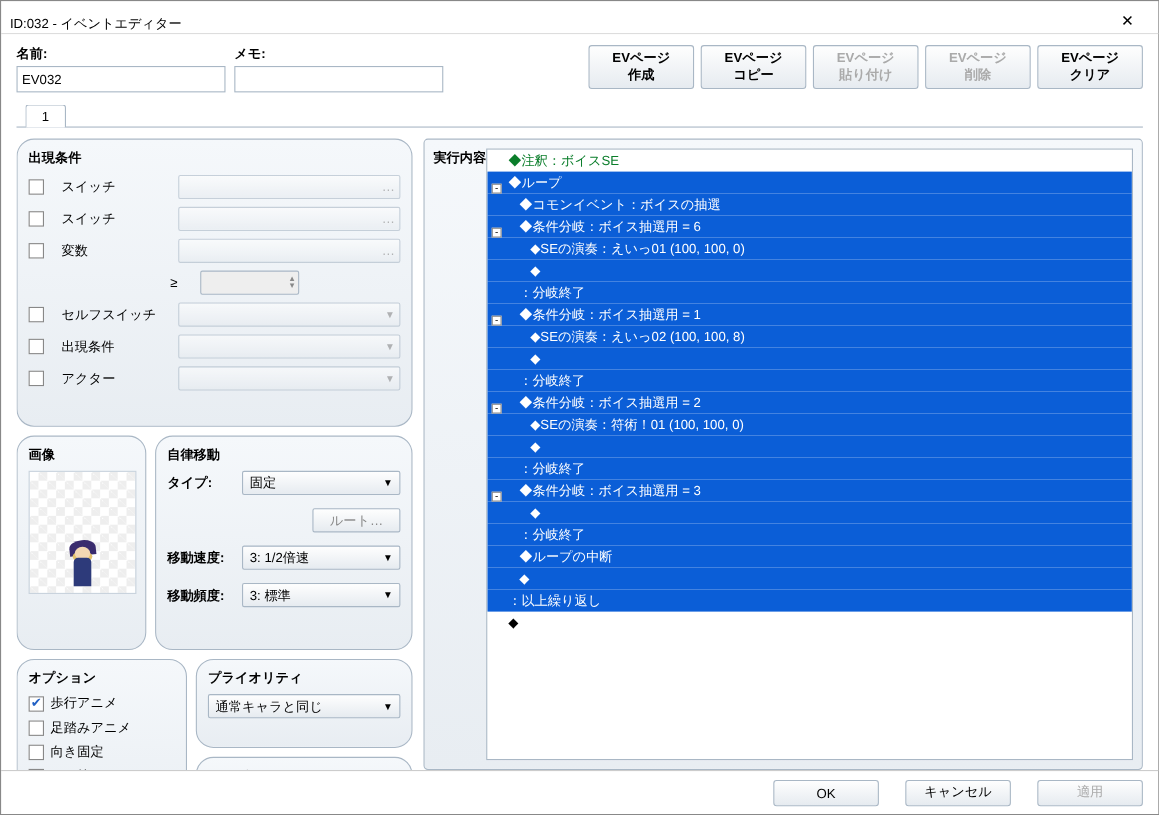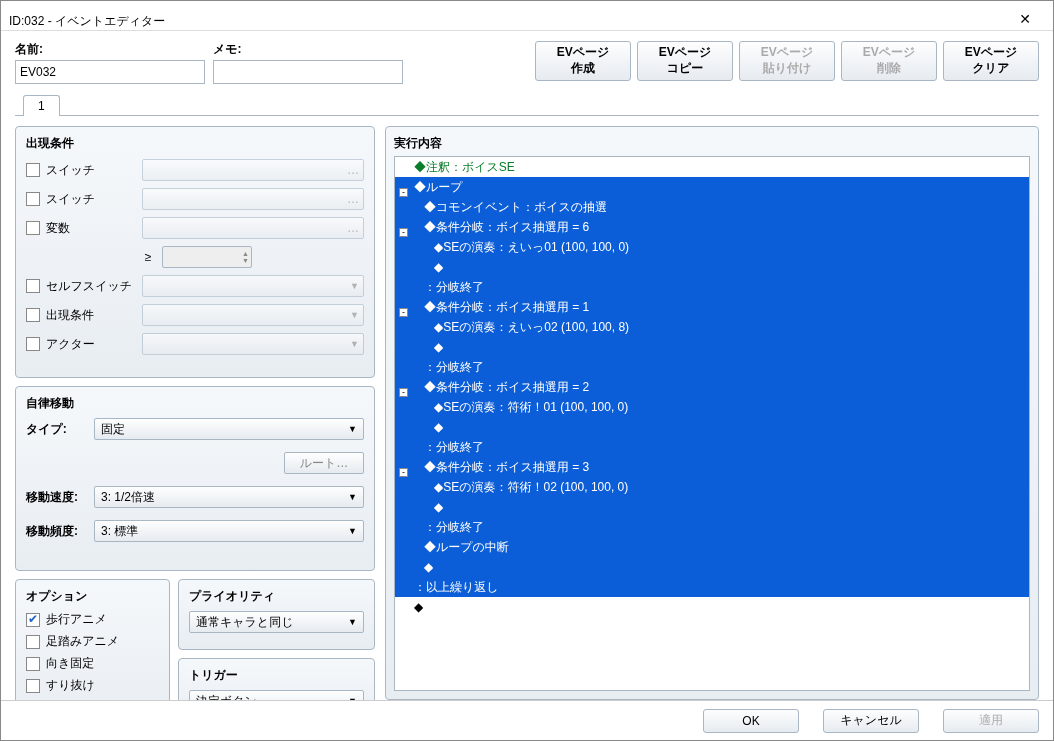--- a/index.html
+++ b/index.html
@@ -15,23 +15,23 @@
 .memogrp{width:190px}
 .txt{width:100%;height:24px;border:1px solid #a9b7c5;background:#fff;padding:0 4px}
 .spacer{flex:1}
 .evbtn{width:96px;height:40px;border:1px solid #a9b7c5;background:linear-gradient(#fefefe,#e6ebf0);border-radius:3px;cursor:pointer;display:flex;flex-direction:column;align-items:center;justify-content:center;font-weight:bold;line-height:1.3}
 .evbtn.disabled{color:#aaa;cursor:default}
 .tabs{margin-top:10px;border-bottom:1px solid #a9b7c5;display:flex;padding-left:8px}
 .tab{border:1px solid #a9b7c5;border-bottom:none;background:#fff;padding:3px 14px;border-radius:3px 3px 0 0;position:relative;top:1px;cursor:pointer}
 .panels{flex:1;display:flex;gap:10px;padding-top:10px;overflow:hidden}
 .leftpane{width:360px;display:flex;flex-direction:column;gap:8px}
 .rightpane{flex:1;display:flex;flex-direction:column}
-.gbox{border:1px solid #a9b7c5;border-radius:4px;padding:8px 10px 16px 10px;background:linear-gradient(#f5f8fb,#e8edf2)}
+.gbox{border:1px solid #a9b7c5;border-radius:16px;padding:8px 10px 26px 10px;background:linear-gradient(#f5f8fb,#e8edf2)}
 .gbox>.gtitle{font-weight:bold;margin-bottom:6px}
-.condrow{display:flex;align-items:center;gap:6px;margin-bottom:5px;height:24px}
+.condrow{display:flex;align-items:center;gap:16px;margin-bottom:5px;height:24px}
 .chk{width:14px;height:14px;border:1px solid #888;background:#fff;display:inline-block;position:relative;cursor:pointer}
 .chk.checked::after{content:"✔";position:absolute;top:-2px;left:1px;font-size:12px;color:#2160c4}
 .clbl{width:90px}
 .combo{flex:1;height:22px;border:1px solid #a9b7c5;background:linear-gradient(#fefefe,#e6ebf0);border-radius:2px;color:#888;padding:0 4px;display:flex;align-items:center;justify-content:flex-end;cursor:pointer}
 .combo .arr{font-size:9px;margin-left:4px}
 .combo.dis{opacity:.6;cursor:default}
 .spin{width:90px;height:22px;border:1px solid #a9b7c5;background:#eee;border-radius:2px;display:flex;justify-content:flex-end;align-items:center;padding-right:2px}
 .spin .ar{display:flex;flex-direction:column;font-size:7px;line-height:1;color:#888}
 .row2{display:flex;gap:8px}
 .imgbox{width:118px}
@@ -44,21 +44,21 @@
 .movegrp{flex:1}
 .frow{display:flex;align-items:center;gap:6px;margin-bottom:12px}
 .flabel{width:62px;font-weight:bold}
 .sel{flex:1;height:22px;border:1px solid #a9b7c5;background:linear-gradient(#fefefe,#e6ebf0);border-radius:2px;display:flex;align-items:center;justify-content:space-between;padding:0 6px;cursor:pointer}
 .sel .arr{font-size:9px}
 .routebtn{width:80px;height:22px;margin-left:auto;border:1px solid #a9b7c5;background:linear-gradient(#fefefe,#e6ebf0);border-radius:2px;color:#888;cursor:default;display:flex;align-items:center;justify-content:center}
 .row3{display:flex;gap:8px}
 .optbox{width:155px}
 .optrow{display:flex;align-items:center;gap:6px;margin-bottom:5px}
 .prtrg{flex:1;display:flex;flex-direction:column;gap:8px}
-.exec{flex:1;border:1px solid #a9b7c5;border-radius:4px;background:linear-gradient(#f5f8fb,#e8edf2);padding:8px;display:flex;flex-direction:column;overflow:hidden}
+.exec{flex:1;border:1px solid #a9b7c5;border-radius:4px;background:linear-gradient(#f5f8fb,#e8edf2);padding:8px;display:flex;flex-direction:row;overflow:hidden}
 .cmdlist{flex:1;border:1px solid #a9b7c5;background:#fff;overflow:auto;font-family:"MS Gothic",monospace;font-size:13px;line-height:20px}
 .cmdlist .ln{white-space:pre;padding:0 4px;height:20px;display:flex;align-items:flex-end}
 .cmdlist .sel{background:#0b5ed7;color:#fff;border:none;border-radius:0;height:20px;padding:0 4px;justify-content:flex-start}
 .cmdlist .green{color:#0a7d2a}
 .cmdlist .toggle{display:inline-block;width:9px;height:9px;border:1px solid #888;background:#fff;color:#000;font-size:9px;line-height:7px;text-align:center;margin-right:6px;margin-left:0}
 .cmdlist .sel .toggle{color:#000}
 .bottombar{height:40px;border-top:1px solid #ccc;display:flex;align-items:center;justify-content:flex-end;gap:24px;padding:0 14px}
 .btn{width:96px;height:24px;border:1px solid #a9b7c5;background:linear-gradient(#fefefe,#e6ebf0);border-radius:3px;cursor:pointer}
 .btn.disabled{color:#aaa;cursor:default}
 </style>
@@ -162,20 +162,31 @@
                 <span class="chk"></span>
                 <span class="clbl">アクター</span>
                 <div class="combo dis">
                   <span class="arr">▼</span>
                 </div>
               </div>
             </div>
         </div>
 
         <div class="row2">
+          <div class="gbox imgbox">
+            <div class="gtitle">画像</div>
+            <div class="sprite">
+              <div class="chara">
+                <div class="hat"></div>
+                  <div class="hair"></div>
+                  <div class="head"></div>
+                  <div class="body"></div>
+              </div>
+            </div>
+          </div>
           <div class="gbox movegrp">
             <div class="gtitle">自律移動</div>
             <div class="frow">
               <span class="flabel">タイプ:</span>
               <div class="sel">
                   <span>固定</span>
                   <span class="arr">▼</span>
                 </div>
             </div>
             <div class="frow">
@@ -256,21 +267,20 @@
               <div class="ln sel"><span style="display:inline-block;width:15px"></span><span>   ：分岐終了</span></div>
               <div class="ln sel"><span class="toggle">-</span><span>   ◆条件分岐：ボイス抽選用 = 1</span></div>
               <div class="ln sel"><span style="display:inline-block;width:15px"></span><span>      ◆SEの演奏：えいっ02 (100, 100, 8)</span></div>
               <div class="ln sel"><span style="display:inline-block;width:15px"></span><span>      ◆</span></div>
               <div class="ln sel"><span style="display:inline-block;width:15px"></span><span>   ：分岐終了</span></div>
               <div class="ln sel"><span class="toggle">-</span><span>   ◆条件分岐：ボイス抽選用 = 2</span></div>
               <div class="ln sel"><span style="display:inline-block;width:15px"></span><span>      ◆SEの演奏：符術！01 (100, 100, 0)</span></div>
               <div class="ln sel"><span style="display:inline-block;width:15px"></span><span>      ◆</span></div>
               <div class="ln sel"><span style="display:inline-block;width:15px"></span><span>   ：分岐終了</span></div>
               <div class="ln sel"><span class="toggle">-</span><span>   ◆条件分岐：ボイス抽選用 = 3</span></div>
-              <div class="ln sel"><span style="display:inline-block;width:15px"></span><span>      ◆SEの演奏：符術！02 (100, 100, 0)</span></div>
               <div class="ln sel"><span style="display:inline-block;width:15px"></span><span>      ◆</span></div>
               <div class="ln sel"><span style="display:inline-block;width:15px"></span><span>   ：分岐終了</span></div>
               <div class="ln sel"><span style="display:inline-block;width:15px"></span><span>   ◆ループの中断</span></div>
               <div class="ln sel"><span style="display:inline-block;width:15px"></span><span>   ◆</span></div>
               <div class="ln sel"><span style="display:inline-block;width:15px"></span><span>：以上繰り返し</span></div>
               <div class="ln"><span style="display:inline-block;width:15px"></span><span>◆</span></div>
             </div>
         </div>
       </div>
     </div>

